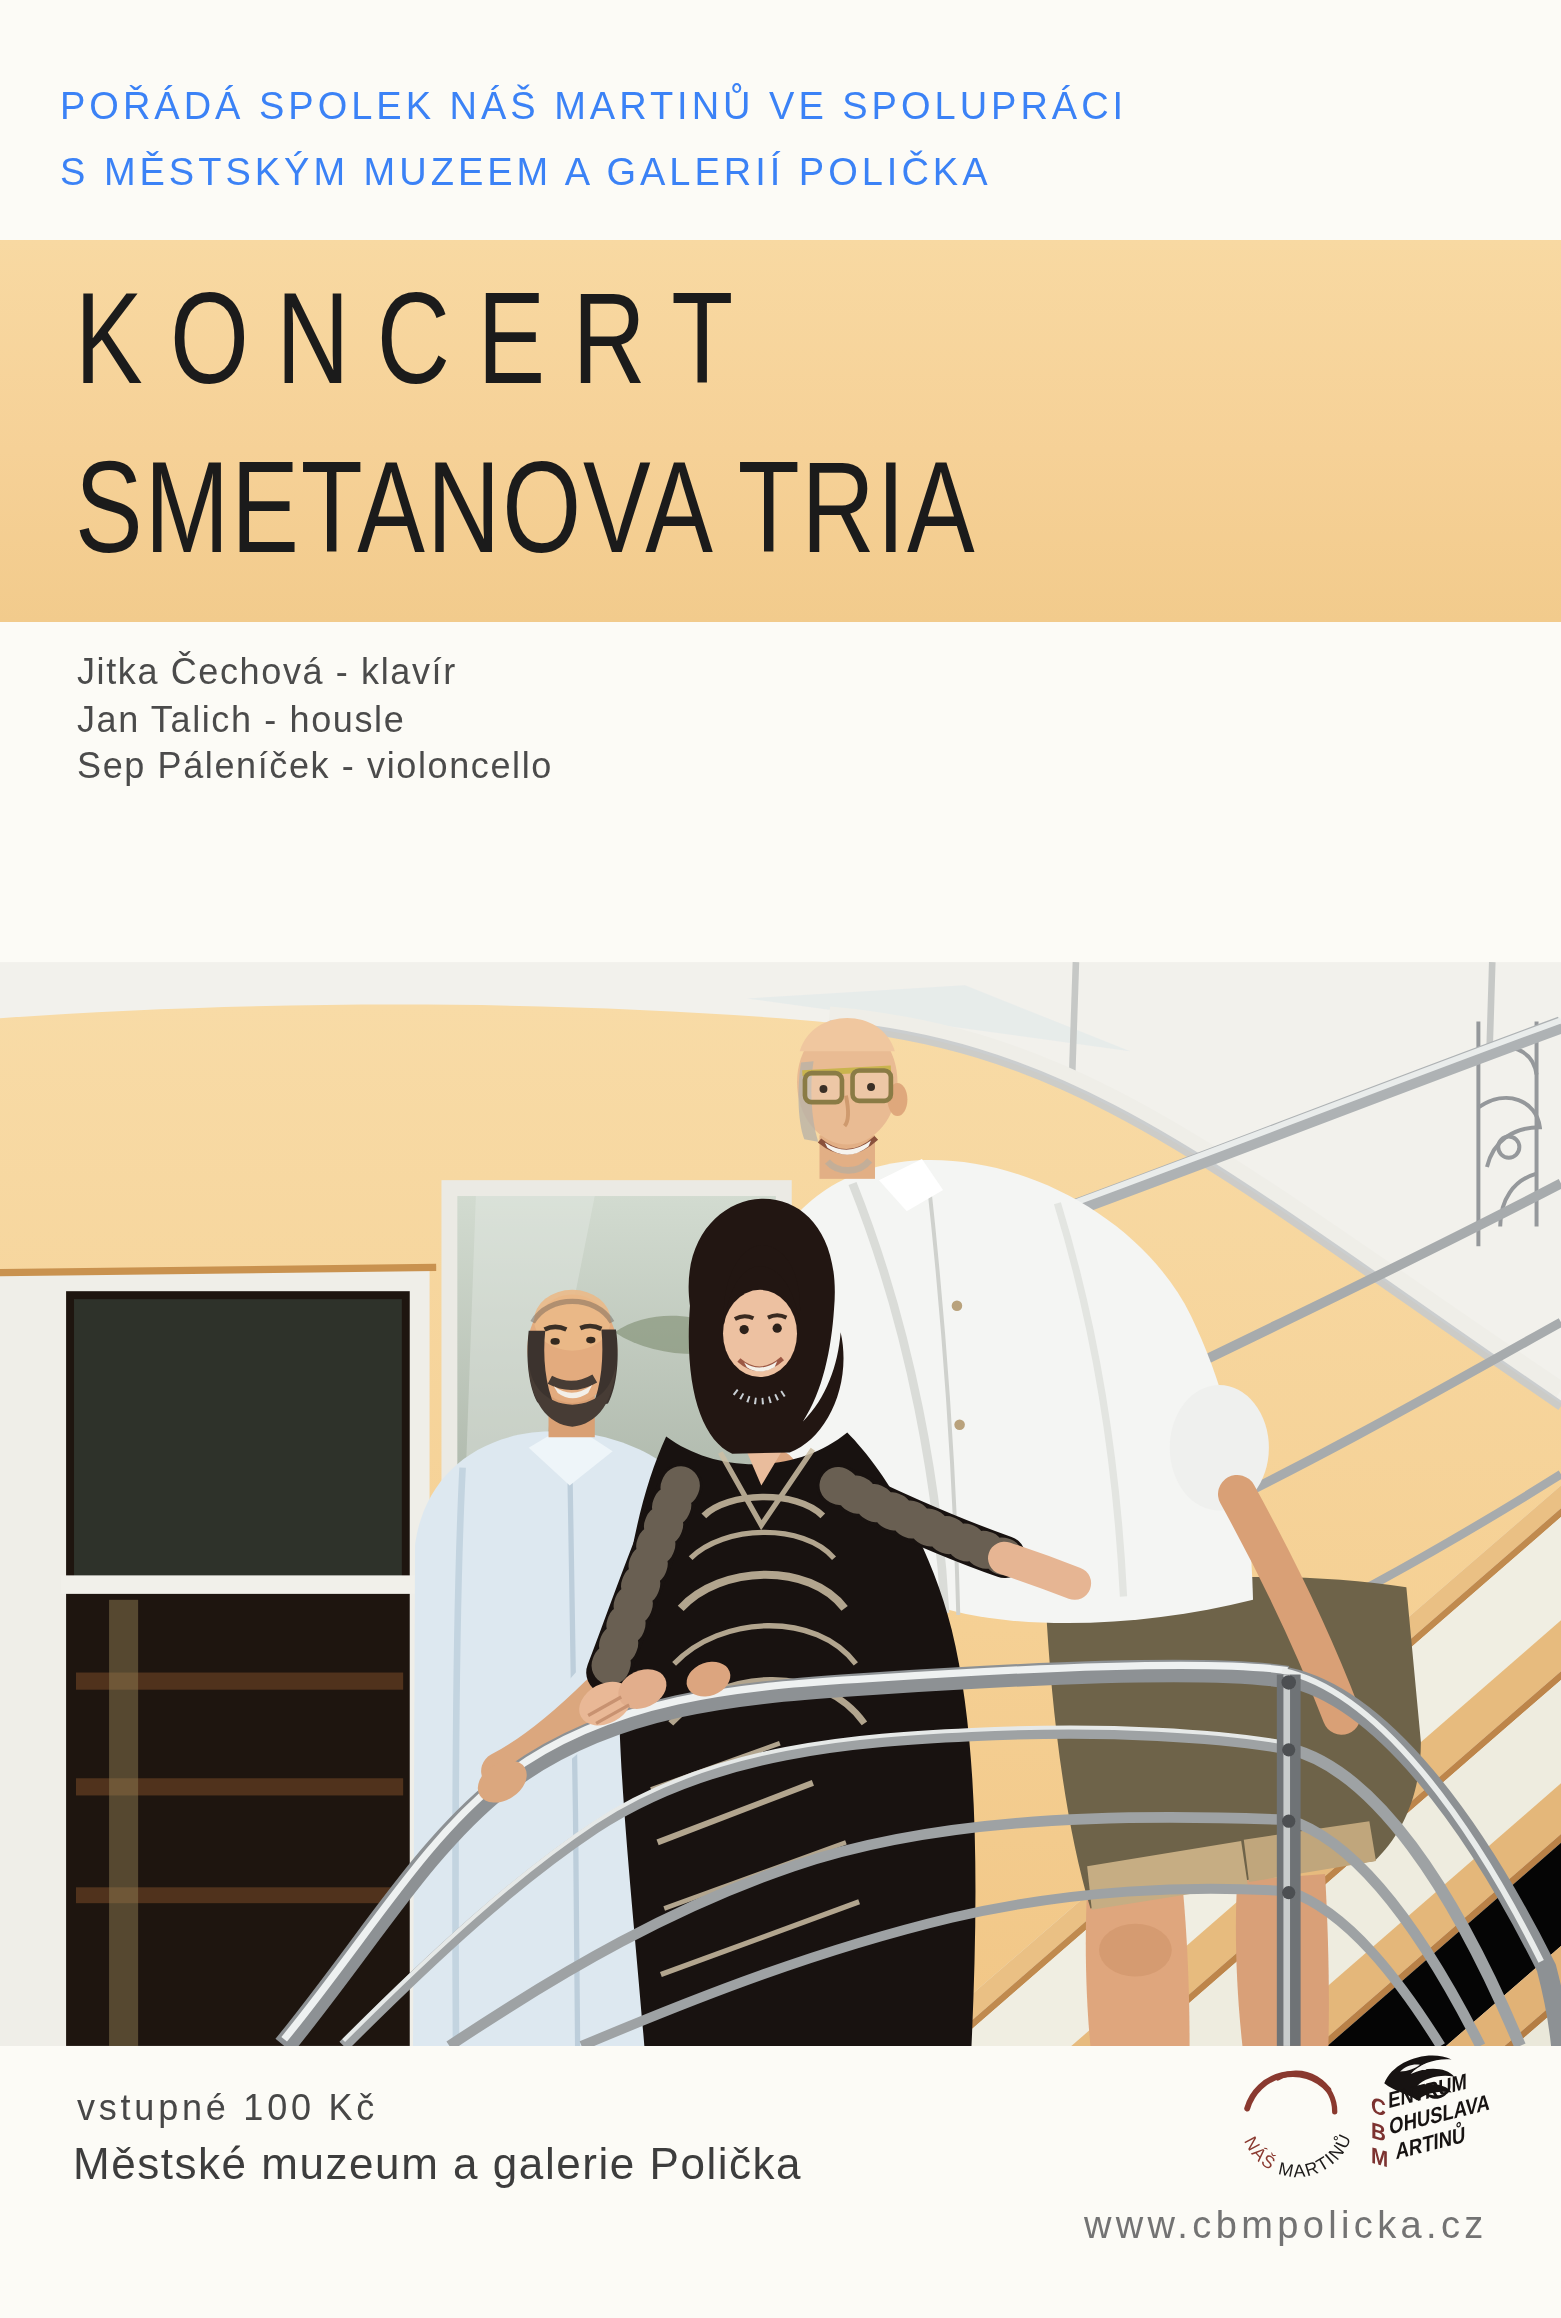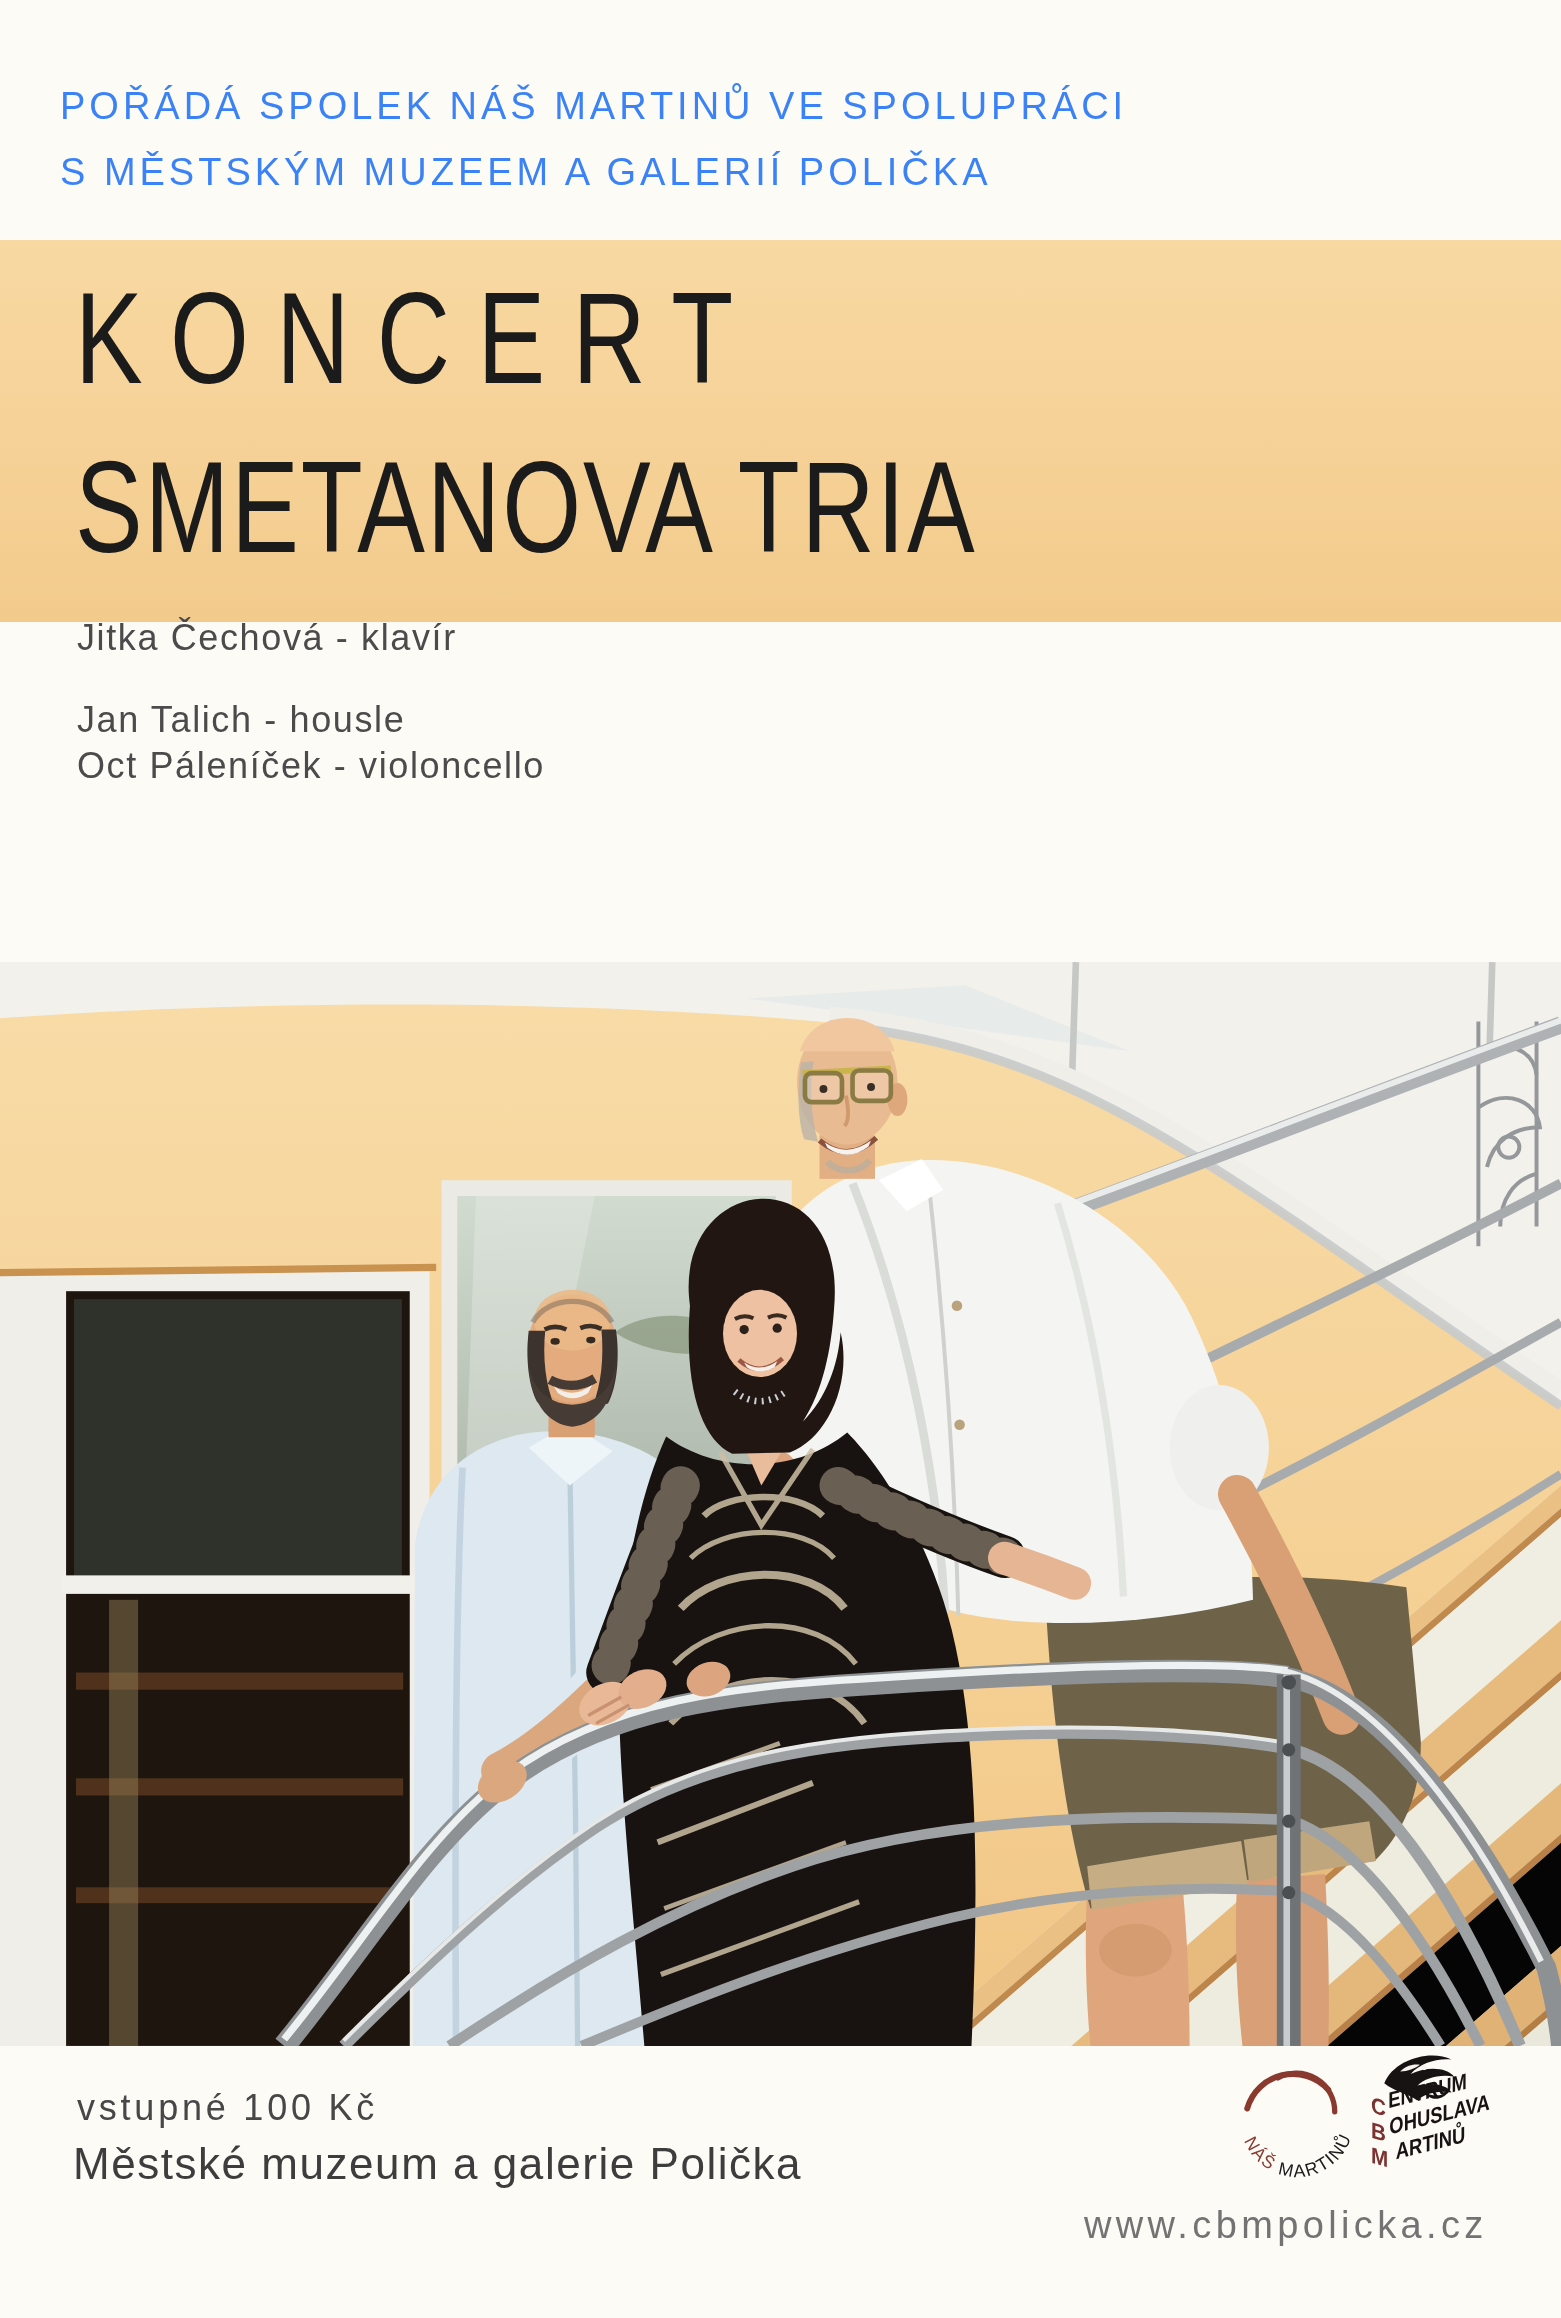--- a/index.html
+++ b/index.html
@@ -60,23 +60,23 @@
 <div id="page">
 
   <div class="abs org-line" style="top:85px">POŘÁDÁ SPOLEK NÁŠ MARTINŮ VE SPOLUPRÁCI</div>
   <div class="abs org-line" style="top:151px">S MĚSTSKÝM MUZEEM A GALERIÍ POLIČKA</div>
 
   <div class="abs" id="banner">
     <div class="abs title-line" id="title1">KONCERT</div>
     <div class="abs title-line" id="title2">SMETANOVA TRIA</div>
   </div>
 
-  <div class="abs perf-line" style="top:617px">Jitka Čechová - klavír</div>
+  <div class="abs perf-line" style="top:651px">Jitka Čechová - klavír</div>
   <div class="abs perf-line" style="top:699px">Jan Talich - housle</div>
-  <div class="abs perf-line" style="top:745px">Oct Páleníček - violoncello</div>
+  <div class="abs perf-line" style="top:745px">Sep Páleníček - violoncello</div>
 
 
   <svg class="abs" id="photo" viewBox="0 0 2362 1640" aria-hidden="true">
     <defs>
       <linearGradient id="g-wall" x1="0" y1="0" x2="0" y2="1">
         <stop offset="0" stop-color="#f8dba6"></stop>
           <stop offset=".6" stop-color="#f5d094"></stop>
           <stop offset="1" stop-color="#f1c686"></stop>
       </linearGradient>
       <linearGradient id="g-glass" x1="0" y1="0" x2="0" y2="1">

